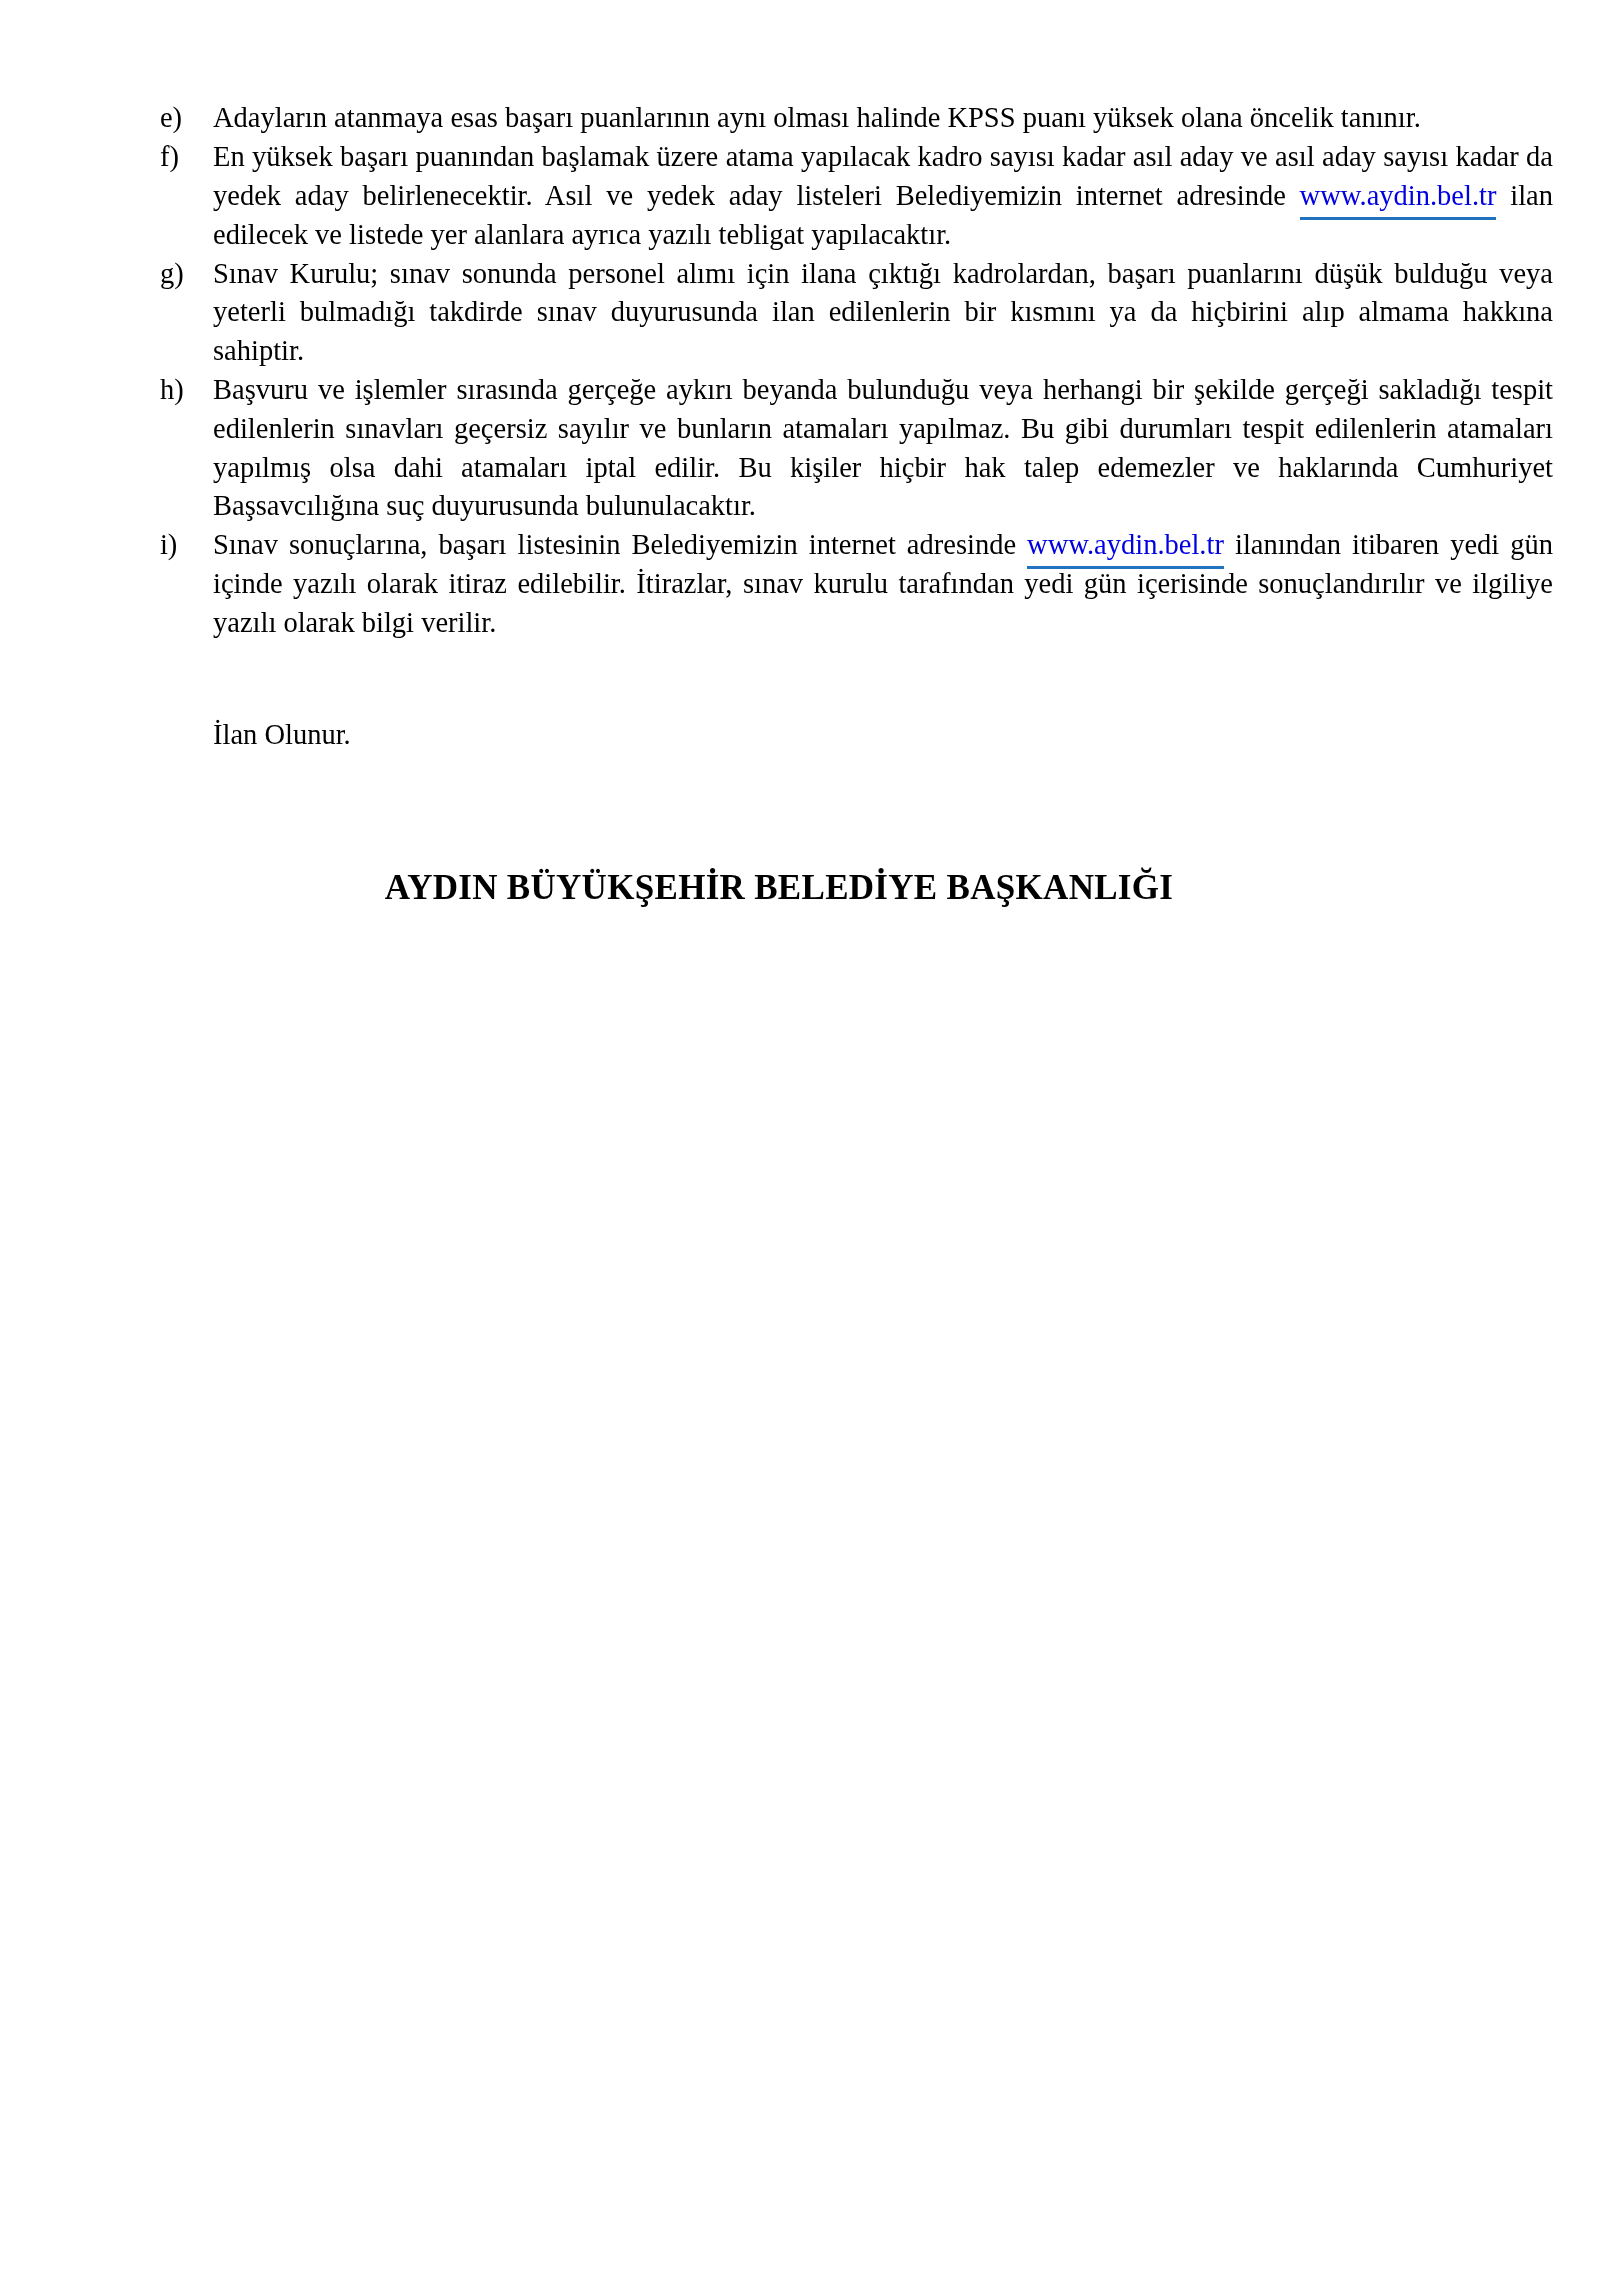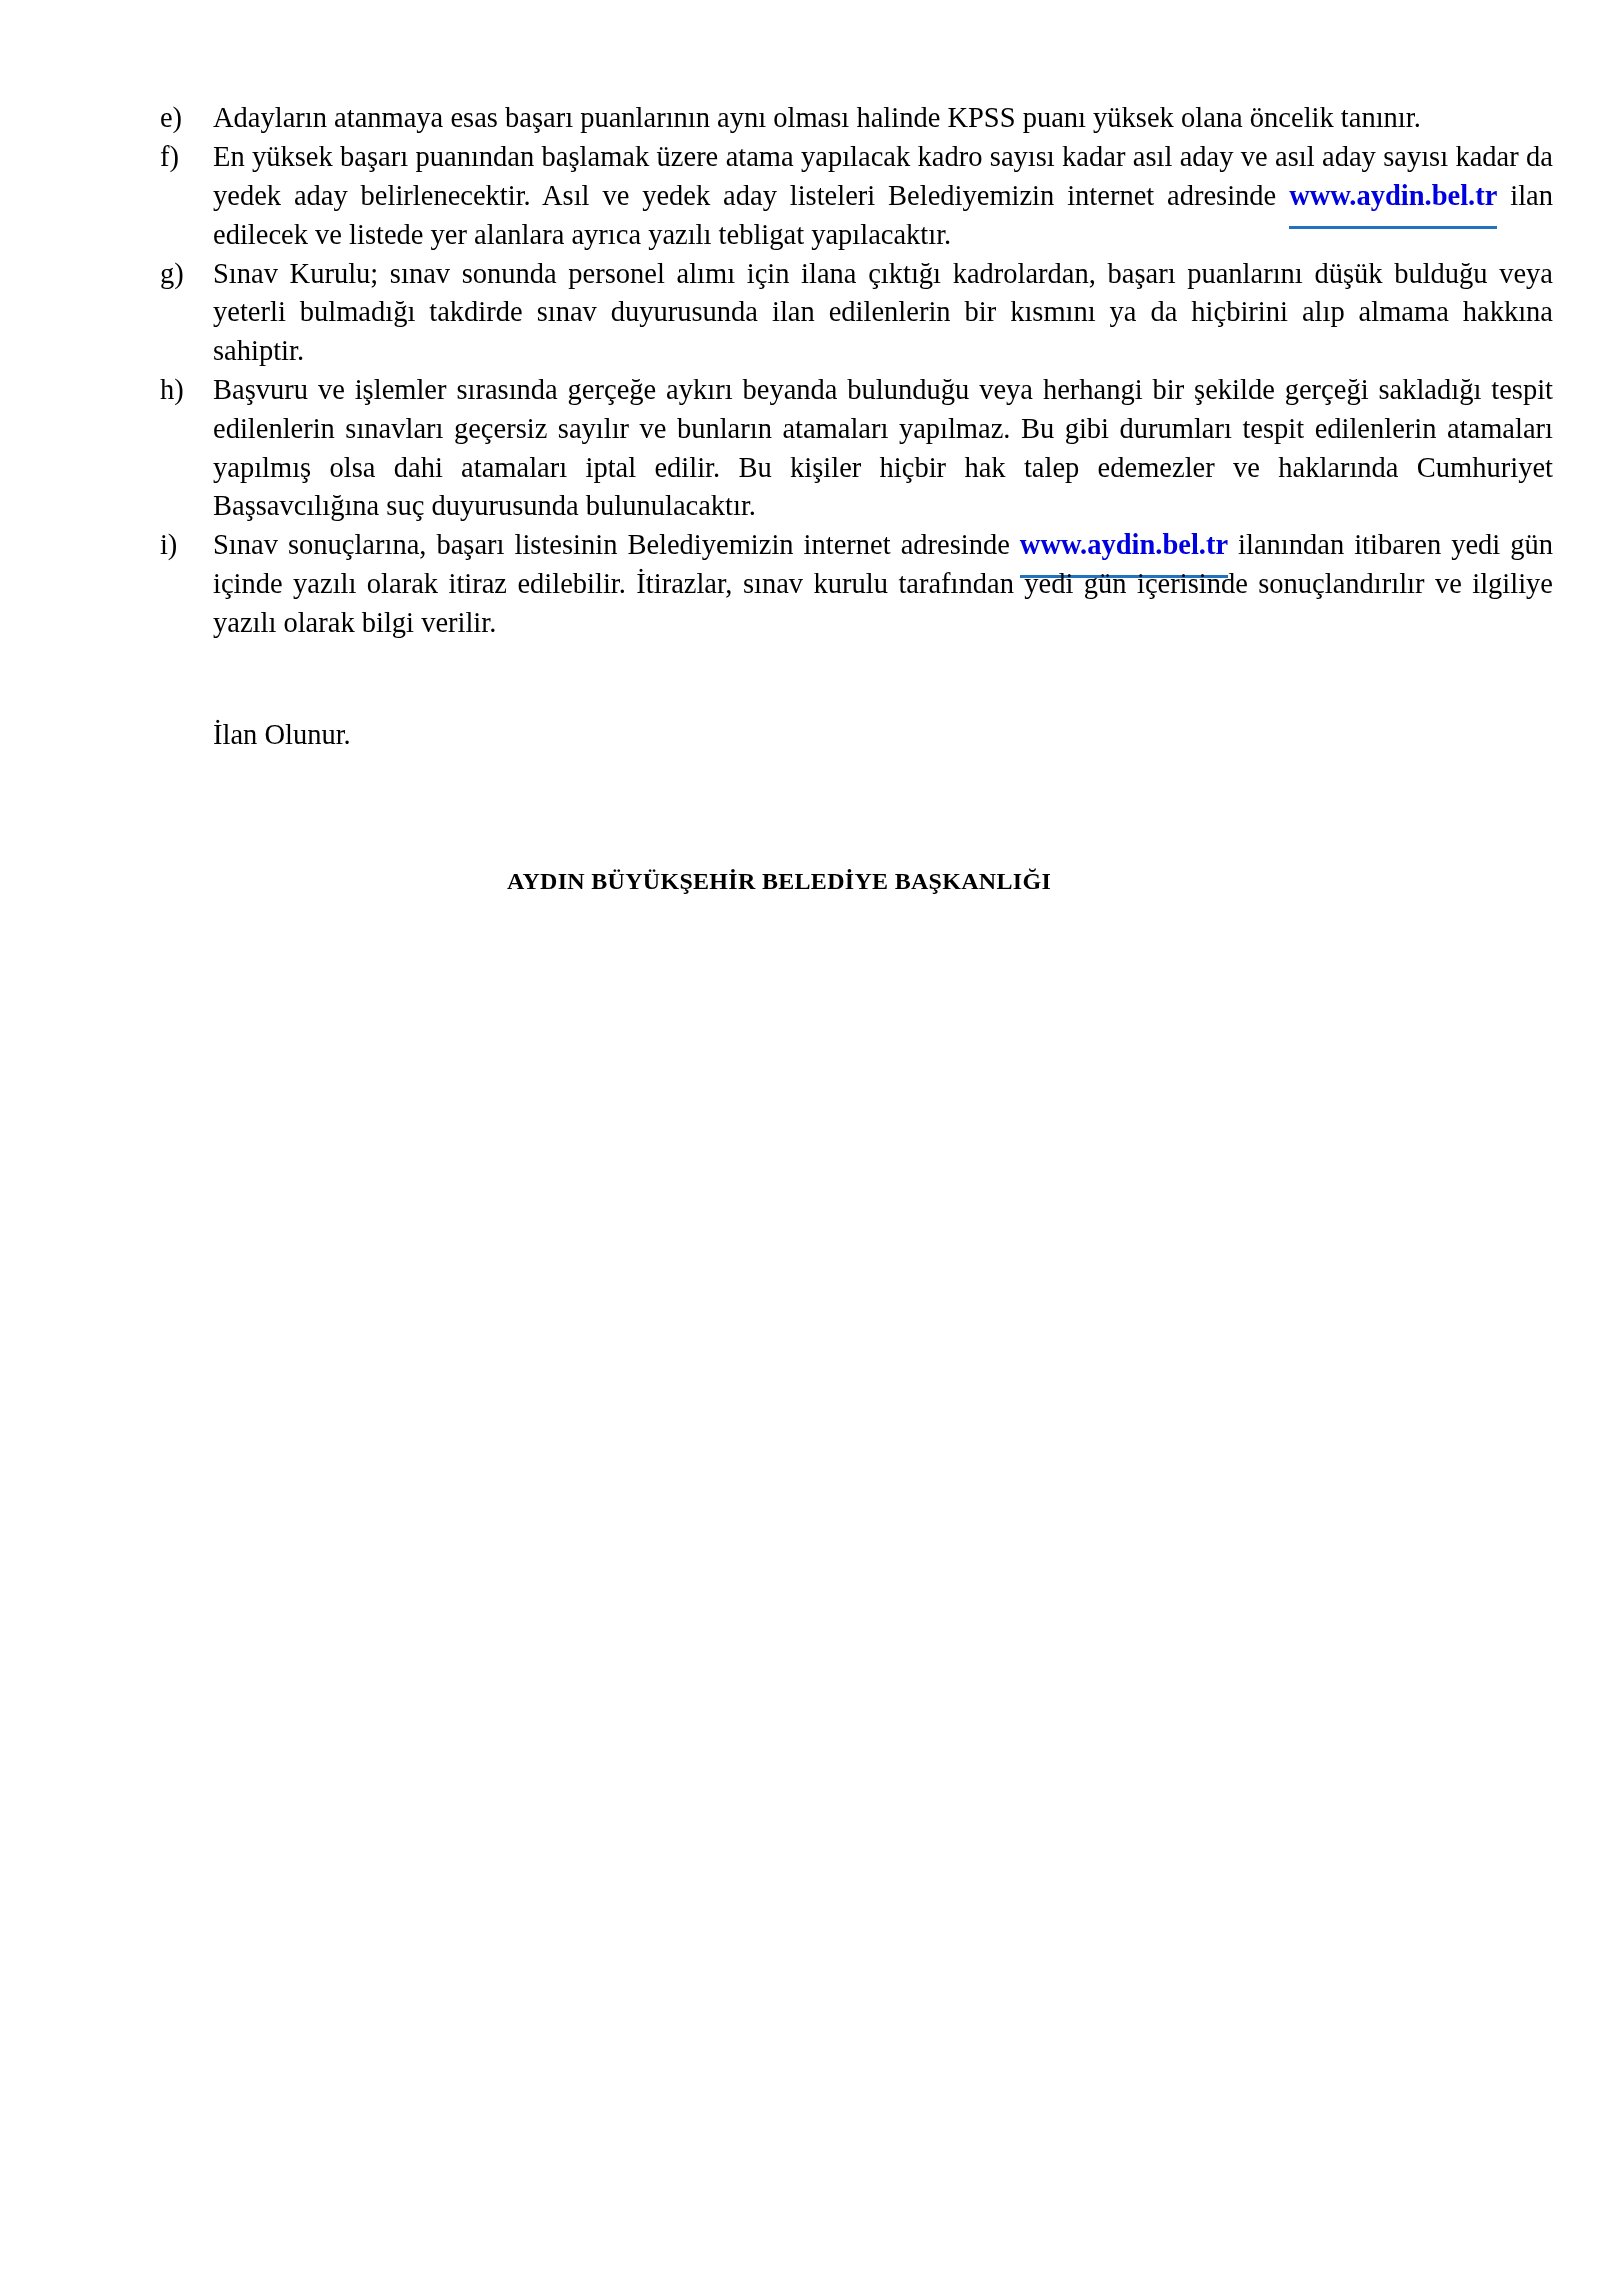--- a/index.html
+++ b/index.html
@@ -60,24 +60,24 @@
   li.clause .clause-text {
     display: block;
     text-align: justify;
     text-align-last: left;
   }
 
   
   a.ext-link,
   span.ext-link {
     color: #0000e0;
-    font-weight: bold;
+    font-weight: normal;
     text-decoration: none;
     border-bottom: 3.3px solid #2172bf;
-    padding-bottom: 15px;
+    padding-bottom: 6px;
     white-space: nowrap;
   }
 
   
   .closing {
     position: absolute;
     left: 213px;
     top: 716px;
     font-size: 28.5px;
     line-height: 1.355;
@@ -85,21 +85,21 @@
   }
 
   
   .signature {
     position: absolute;
     left: 0;
     right: 0;
     top: 868px;
     text-align: center;
     padding-right: 65px;
-    font-size: 24px;
+    font-size: 35px;
     font-weight: bold;
     letter-spacing: 0.3px;
     white-space: nowrap;
   }
 </style>
 </head>
 <body>
 
 <div class="page" style="background: rgb(255, 255, 255); color: rgb(0, 0, 0);">
 

